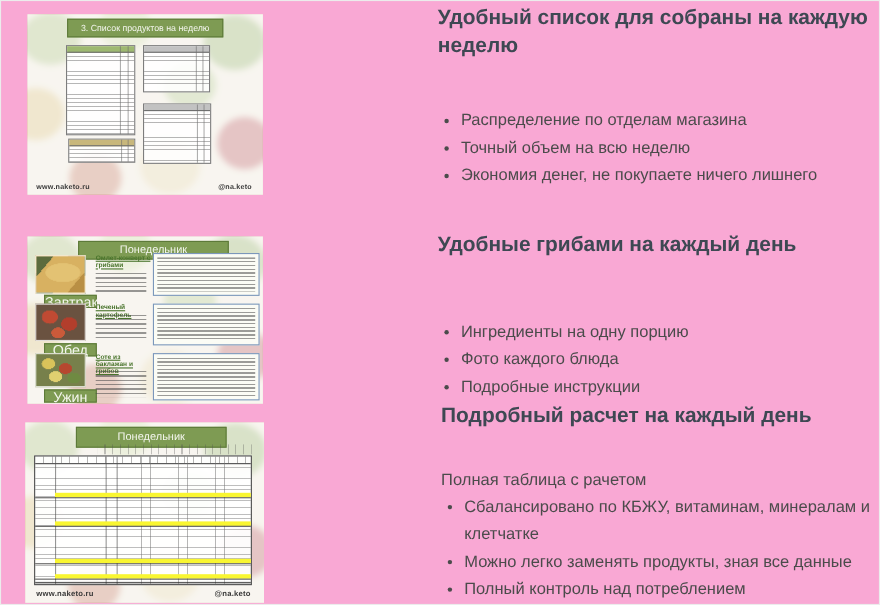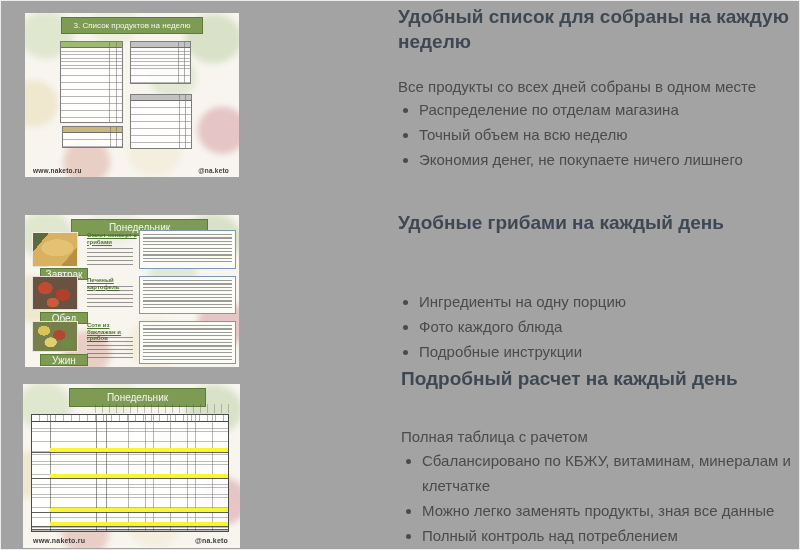--- a/index.html
+++ b/index.html
@@ -1,17 +1,17 @@
 <!DOCTYPE html>
 <html><head>
 <meta charset="utf-8">
 <style>
   html,body{margin:0;padding:0;}
   body{font-family:"Liberation Sans",sans-serif;background:#ffffff;}
-  .page{position:relative;width:798px;height:548px;background:#a3a3a3;border:1px solid #ececec;overflow:hidden;}
+  .page{position:relative;width:798px;height:548px;background:#f9a8d4;border:1px solid #ececec;overflow:hidden;}
 
   
   .txt{position:absolute;left:397px;width:402px;}
   h2.head{margin:0;font-size:19px;line-height:1.32;font-weight:bold;color:#3e4853;}
   p.intro{margin:0;font-size:15px;line-height:25px;color:#4b4b4b;}
   ul.blist{margin:0;padding:0 0 0 21px;font-size:15px;line-height:25px;color:#4b4b4b;}
   ul.blist li{margin:0;}
 
   
   .slide{position:absolute;overflow:hidden;background:#f0ebdf;}
@@ -51,21 +51,21 @@
       radial-gradient(12px 10px at 68% 55%, #b33e2c 0 60%, transparent 62%),
       radial-gradient(10px 8px at 45% 80%, #cb5a3a 0 60%, transparent 62%),
       #6a5240;}
   .photo-saute{background:
       radial-gradient(10px 8px at 25% 30%, #d9c35a 0 60%, transparent 62%),
       radial-gradient(10px 8px at 60% 45%, #b6472f 0 60%, transparent 62%),
       radial-gradient(10px 8px at 40% 70%, #e0cf70 0 60%, transparent 62%),
       radial-gradient(10px 8px at 78% 75%, #6f8a42 0 60%, transparent 62%),
       #77804b;}
   .meal-label{position:absolute;left:15px;width:48px;height:12px;background:#7e9b53;border:1px solid #5d7a39;
-      color:#f4f6ee;font-size:10px;line-height:11px;text-align:center;box-sizing:border-box;}
+      color:#f4f6ee;font-size:13px;line-height:11px;text-align:center;box-sizing:border-box;}
   .recipe-title{position:absolute;left:62px;width:52px;font-size:6px;line-height:6.5px;font-weight:bold;
       color:#49742c;text-decoration:underline;}
   .ing{position:absolute;left:62px;width:46px;
       background:repeating-linear-gradient(to bottom, rgba(70,70,70,.55) 0 1.3px, transparent 1.3px 4px);}
   .instr{position:absolute;left:114px;width:97px;border:1px solid #7b97bb;background:#fbfcf5;box-sizing:border-box;}
   .instr .lines{position:absolute;left:3px;right:3px;top:3px;bottom:3px;
       background:repeating-linear-gradient(to bottom, rgba(60,60,60,.5) 0 1.2px, transparent 1.2px 3.4px);}
 
   
   .bigtable{position:absolute;left:8px;top:30px;width:198px;height:118px;border:1px solid #4a4a4a;
@@ -176,21 +176,20 @@
       <div class="hline" style="top:114px;"></div>
     </div>
 
     <div class="slide-footer" style="left:10px;bottom:4px;font-size:7px;">www.naketo.ru</div>
     <div class="slide-footer" style="right:12px;bottom:4px;font-size:7px;">@na.keto</div>
   </div>
 
   <div class="txt" style="top:3px;">
     <h2 class="head">Удобный список для собраны на каждую неделю</h2>
   </div>
-  <p class="intro txt" style="top:73px;">Все продукты со всех дней собраны в одном месте</p>
   <ul class="blist txt" style="top:96px;">
     <li>Распределение по отделам магазина</li>
     <li>Точный объем на всю неделю</li>
     <li>Экономия денег, не покупаете ничего лишнего</li>
   </ul>
 
   <div class="txt" style="top:209px;">
     <h2 class="head">Удобные грибами на каждый день</h2>
   </div>
   <ul class="blist txt" style="top:288px;">

